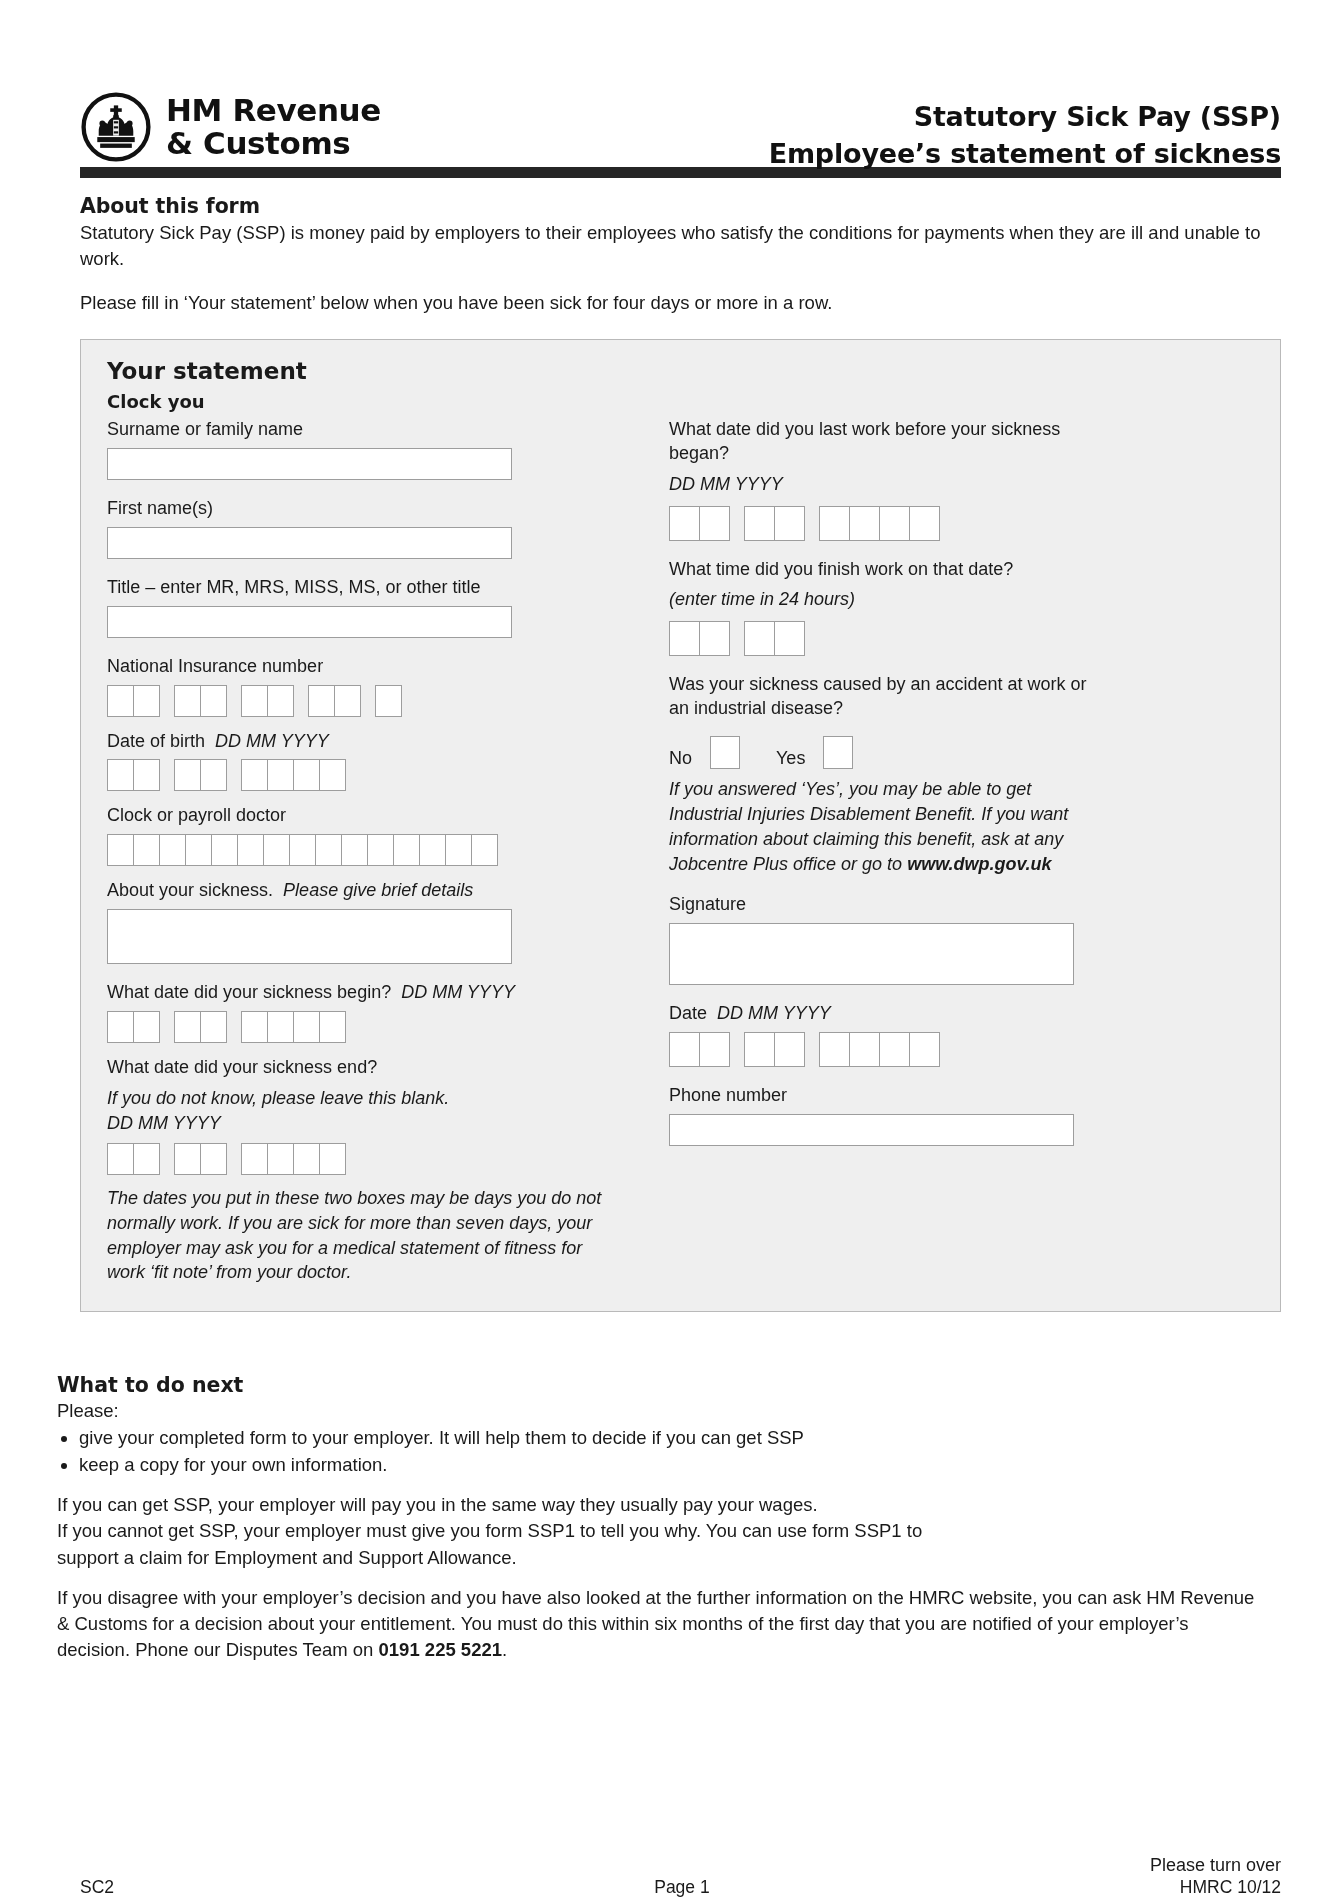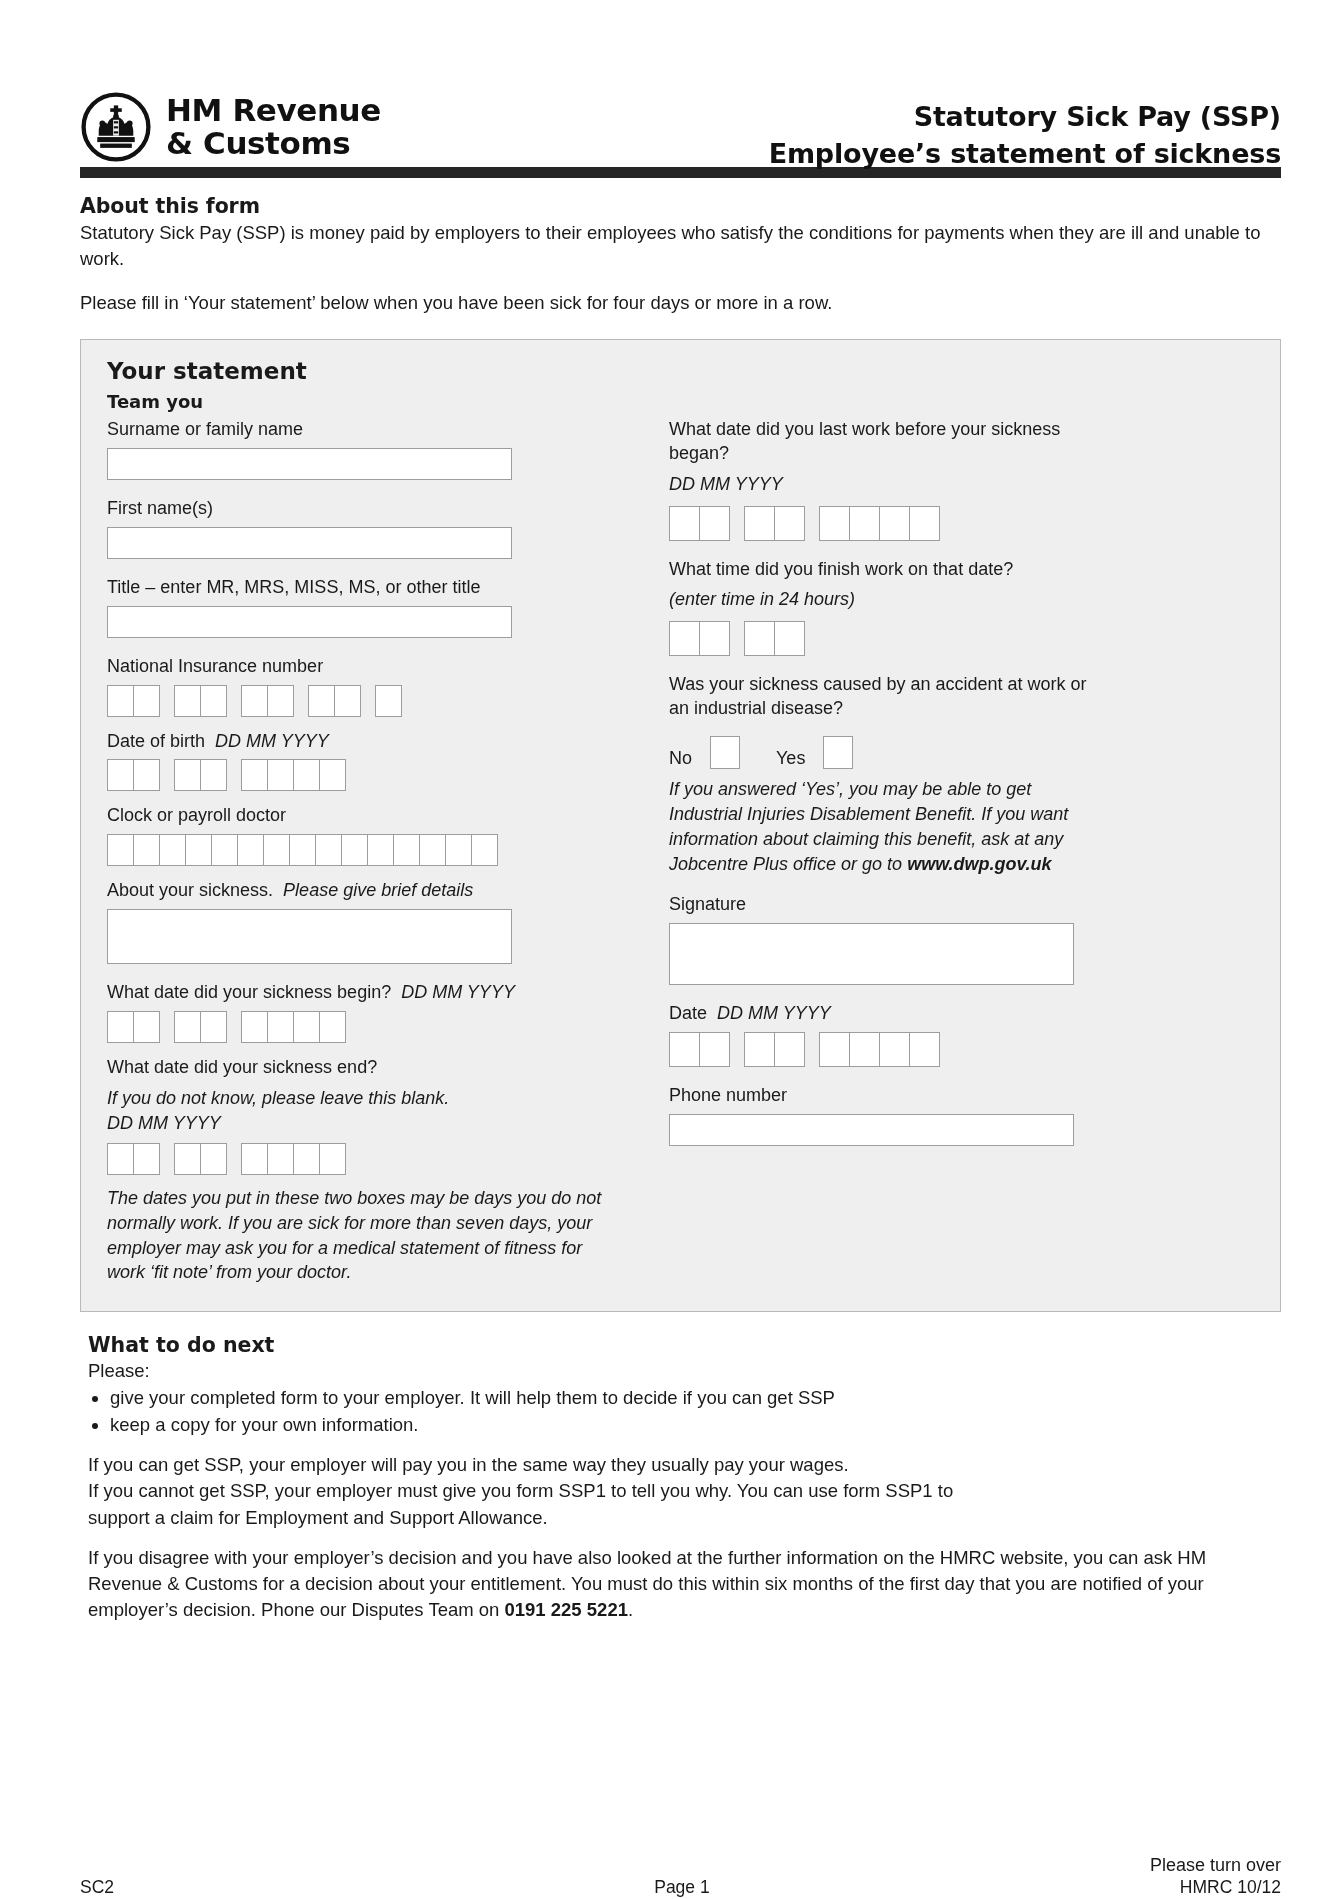--- a/index.html
+++ b/index.html
@@ -147,21 +147,22 @@
   .chk {
     width: 30px; height: 33px;
     background:#fff; border:1px solid #9d9d9d;
   }
   .yn { display:flex; align-items:flex-end; font-size:18px; }
   .yn .sp1 { width: 18px; }
   .yn .sp2 { width: 36px; }
 
   
   .next {
-    padding: 21px 80px 0 88px;
+    padding: 21px 80px 0 57px;
+    margin-top: 40px;
   }
   .next h2 {
     margin: 0 0 1px 0;
     font-size: 20.5px;
     font-weight: bold;
     font-family: "DejaVu Sans", sans-serif;
   }
   .next p { margin: 0; font-size: 18.5px; line-height: 1.42; }
   .next ul { margin: 1px 0 0 0; padding-left: 22px; }
   .next li { font-size: 18.5px; line-height: 1.42; margin: 0; }
@@ -226,21 +227,21 @@
     <p>Statutory Sick Pay (SSP) is money paid by employers to their employees who satisfy the conditions for payments when they are ill and unable to work.</p>
     <p class="spaced">Please fill in ‘Your statement’ below when you have been sick for four days or more in a row.</p>
   </div>
 
   <div class="panel">
     <h3>Your statement</h3>
 
     <div class="cols">
 
       <div class="col-left">
-        <div class="sub">Team you</div>
+        <div class="sub">Clock you</div>
 
         <div class="lbl">Surname or family name</div>
         <div class="tinput"></div>
         <div class="gap-m"></div>
 
         <div class="lbl">First name(s)</div>
         <div class="tinput"></div>
         <div class="gap-m"></div>
 
         <div class="lbl">Title – enter MR, MRS, MISS, MS, or other title</div>

